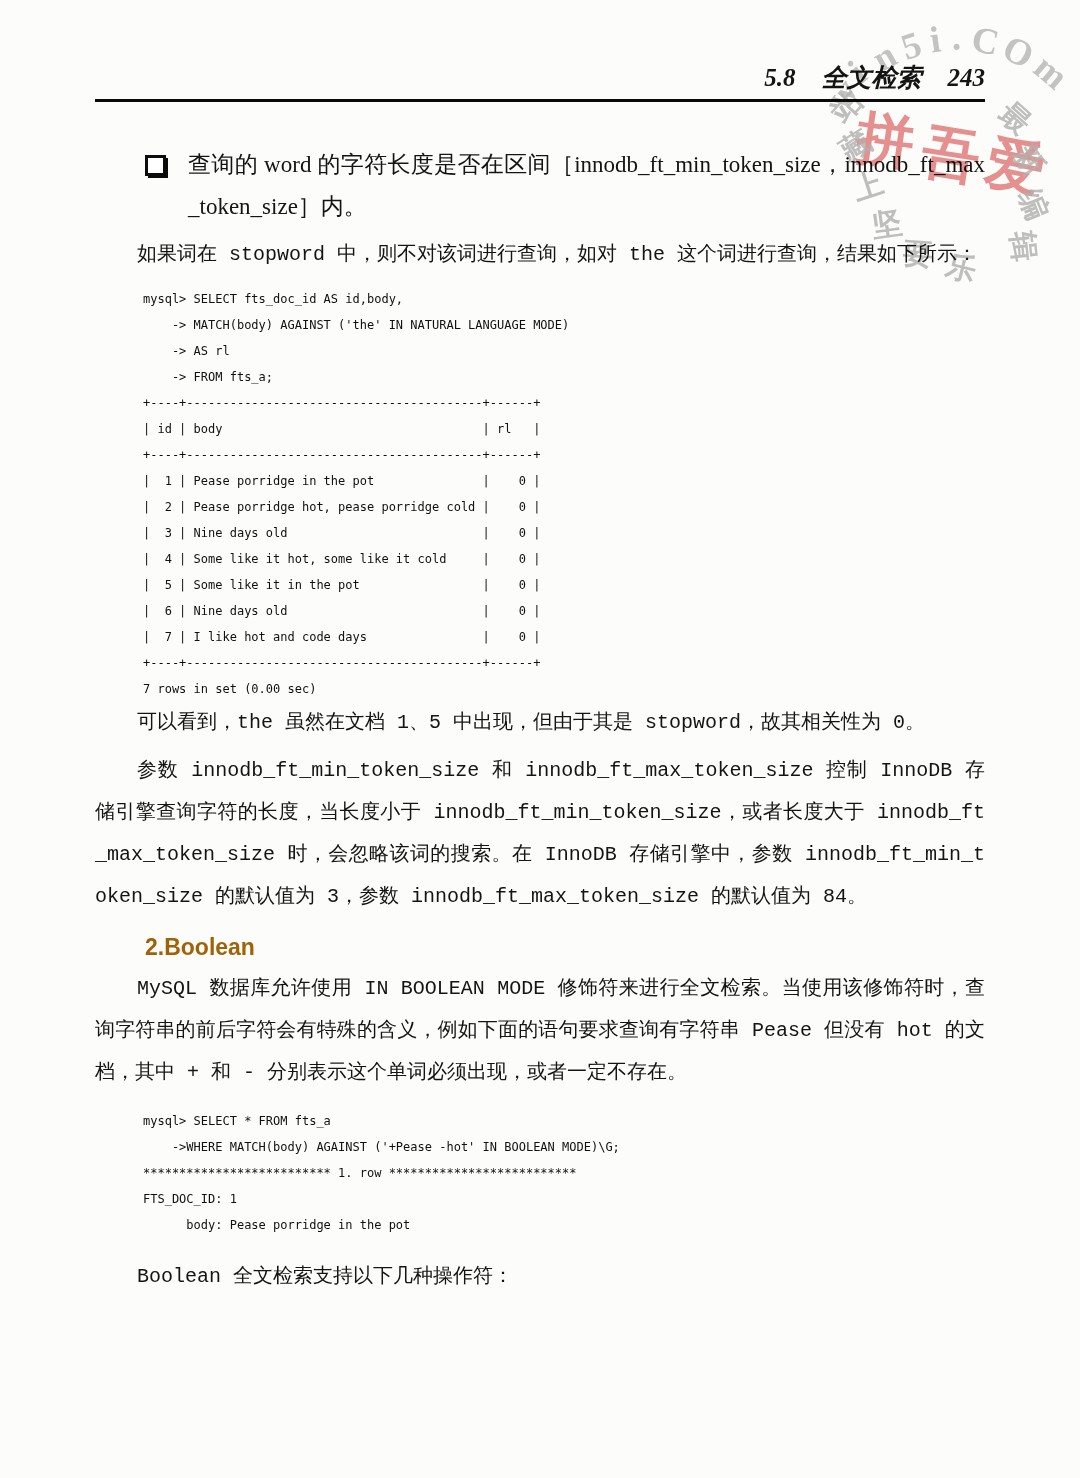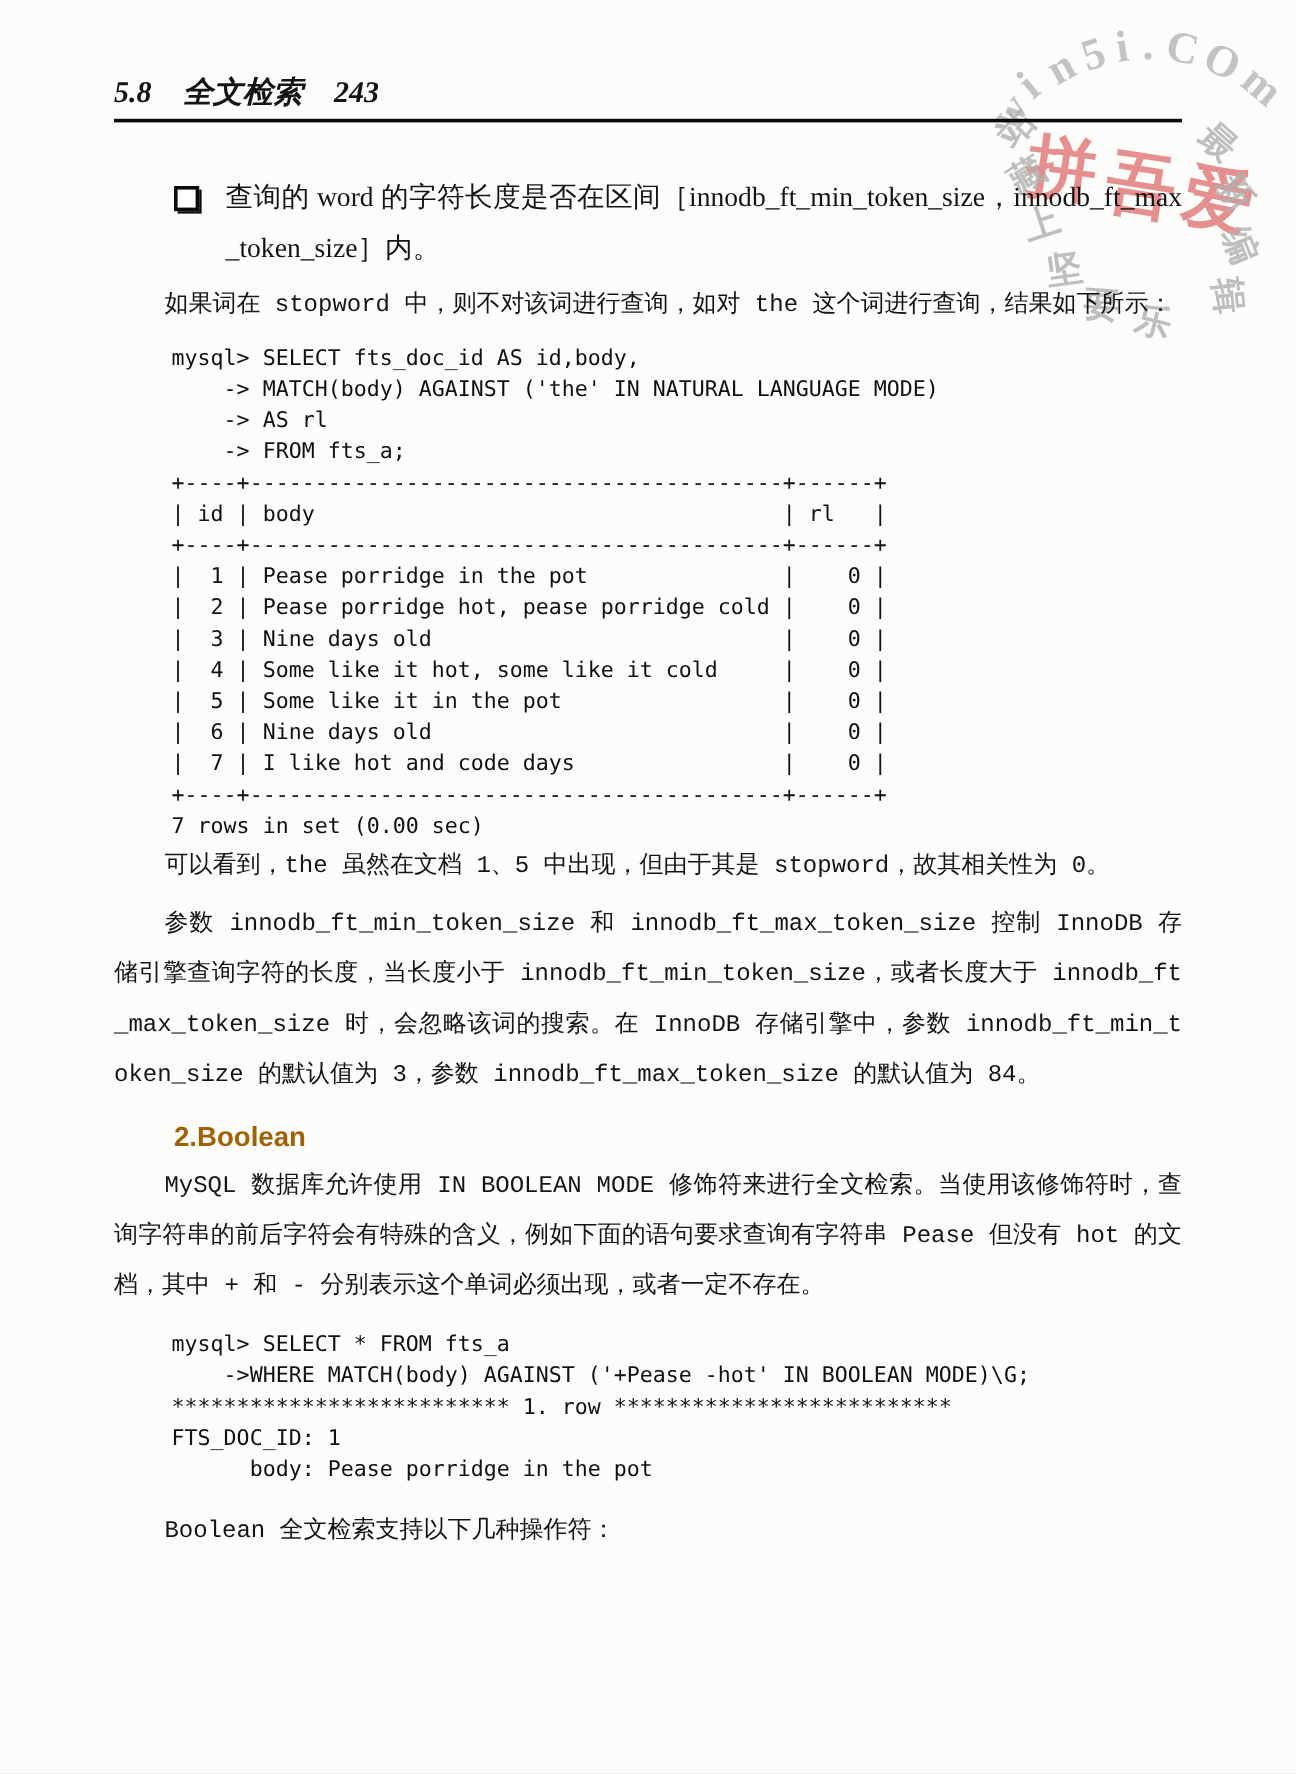--- a/index.html
+++ b/index.html
@@ -11,21 +11,21 @@
     background: #fcfcfa;
     color: #141414;
     font-family: "Liberation Serif", serif;
     overflow: hidden;
   }
 
   
   .header-row {
     padding: 64px 95px 0;
     display: flex;
-    justify-content: flex-start;
+    justify-content: flex-end;
     align-items: baseline;
     gap: 26px;
     font-style: italic;
     font-weight: bold;
     font-size: 25px;
     line-height: 28px;
   }
   .rule {
     margin: 7px 95px 0;
     border-top: 3px solid #0a0a0a;
@@ -63,21 +63,21 @@
     line-height: 42px;
     text-align: justify;
     text-indent: 2.1em;
     word-break: break-all;
     font-family: Liberation Mono, monospace;
   }
 
   .code {
     margin: 10px 0 0 48px;
     font-family: "DejaVu Sans Mono", monospace;
-    font-size: 18px;
+    font-size: 12px;
     line-height: 26px;
     white-space: pre;
     color: #101010;
   }
 
   h3.sub-heading {
     margin: 14px 0 0 50px;
     font-family: "Liberation Sans", sans-serif;
     font-weight: bold;
     font-size: 23px;

